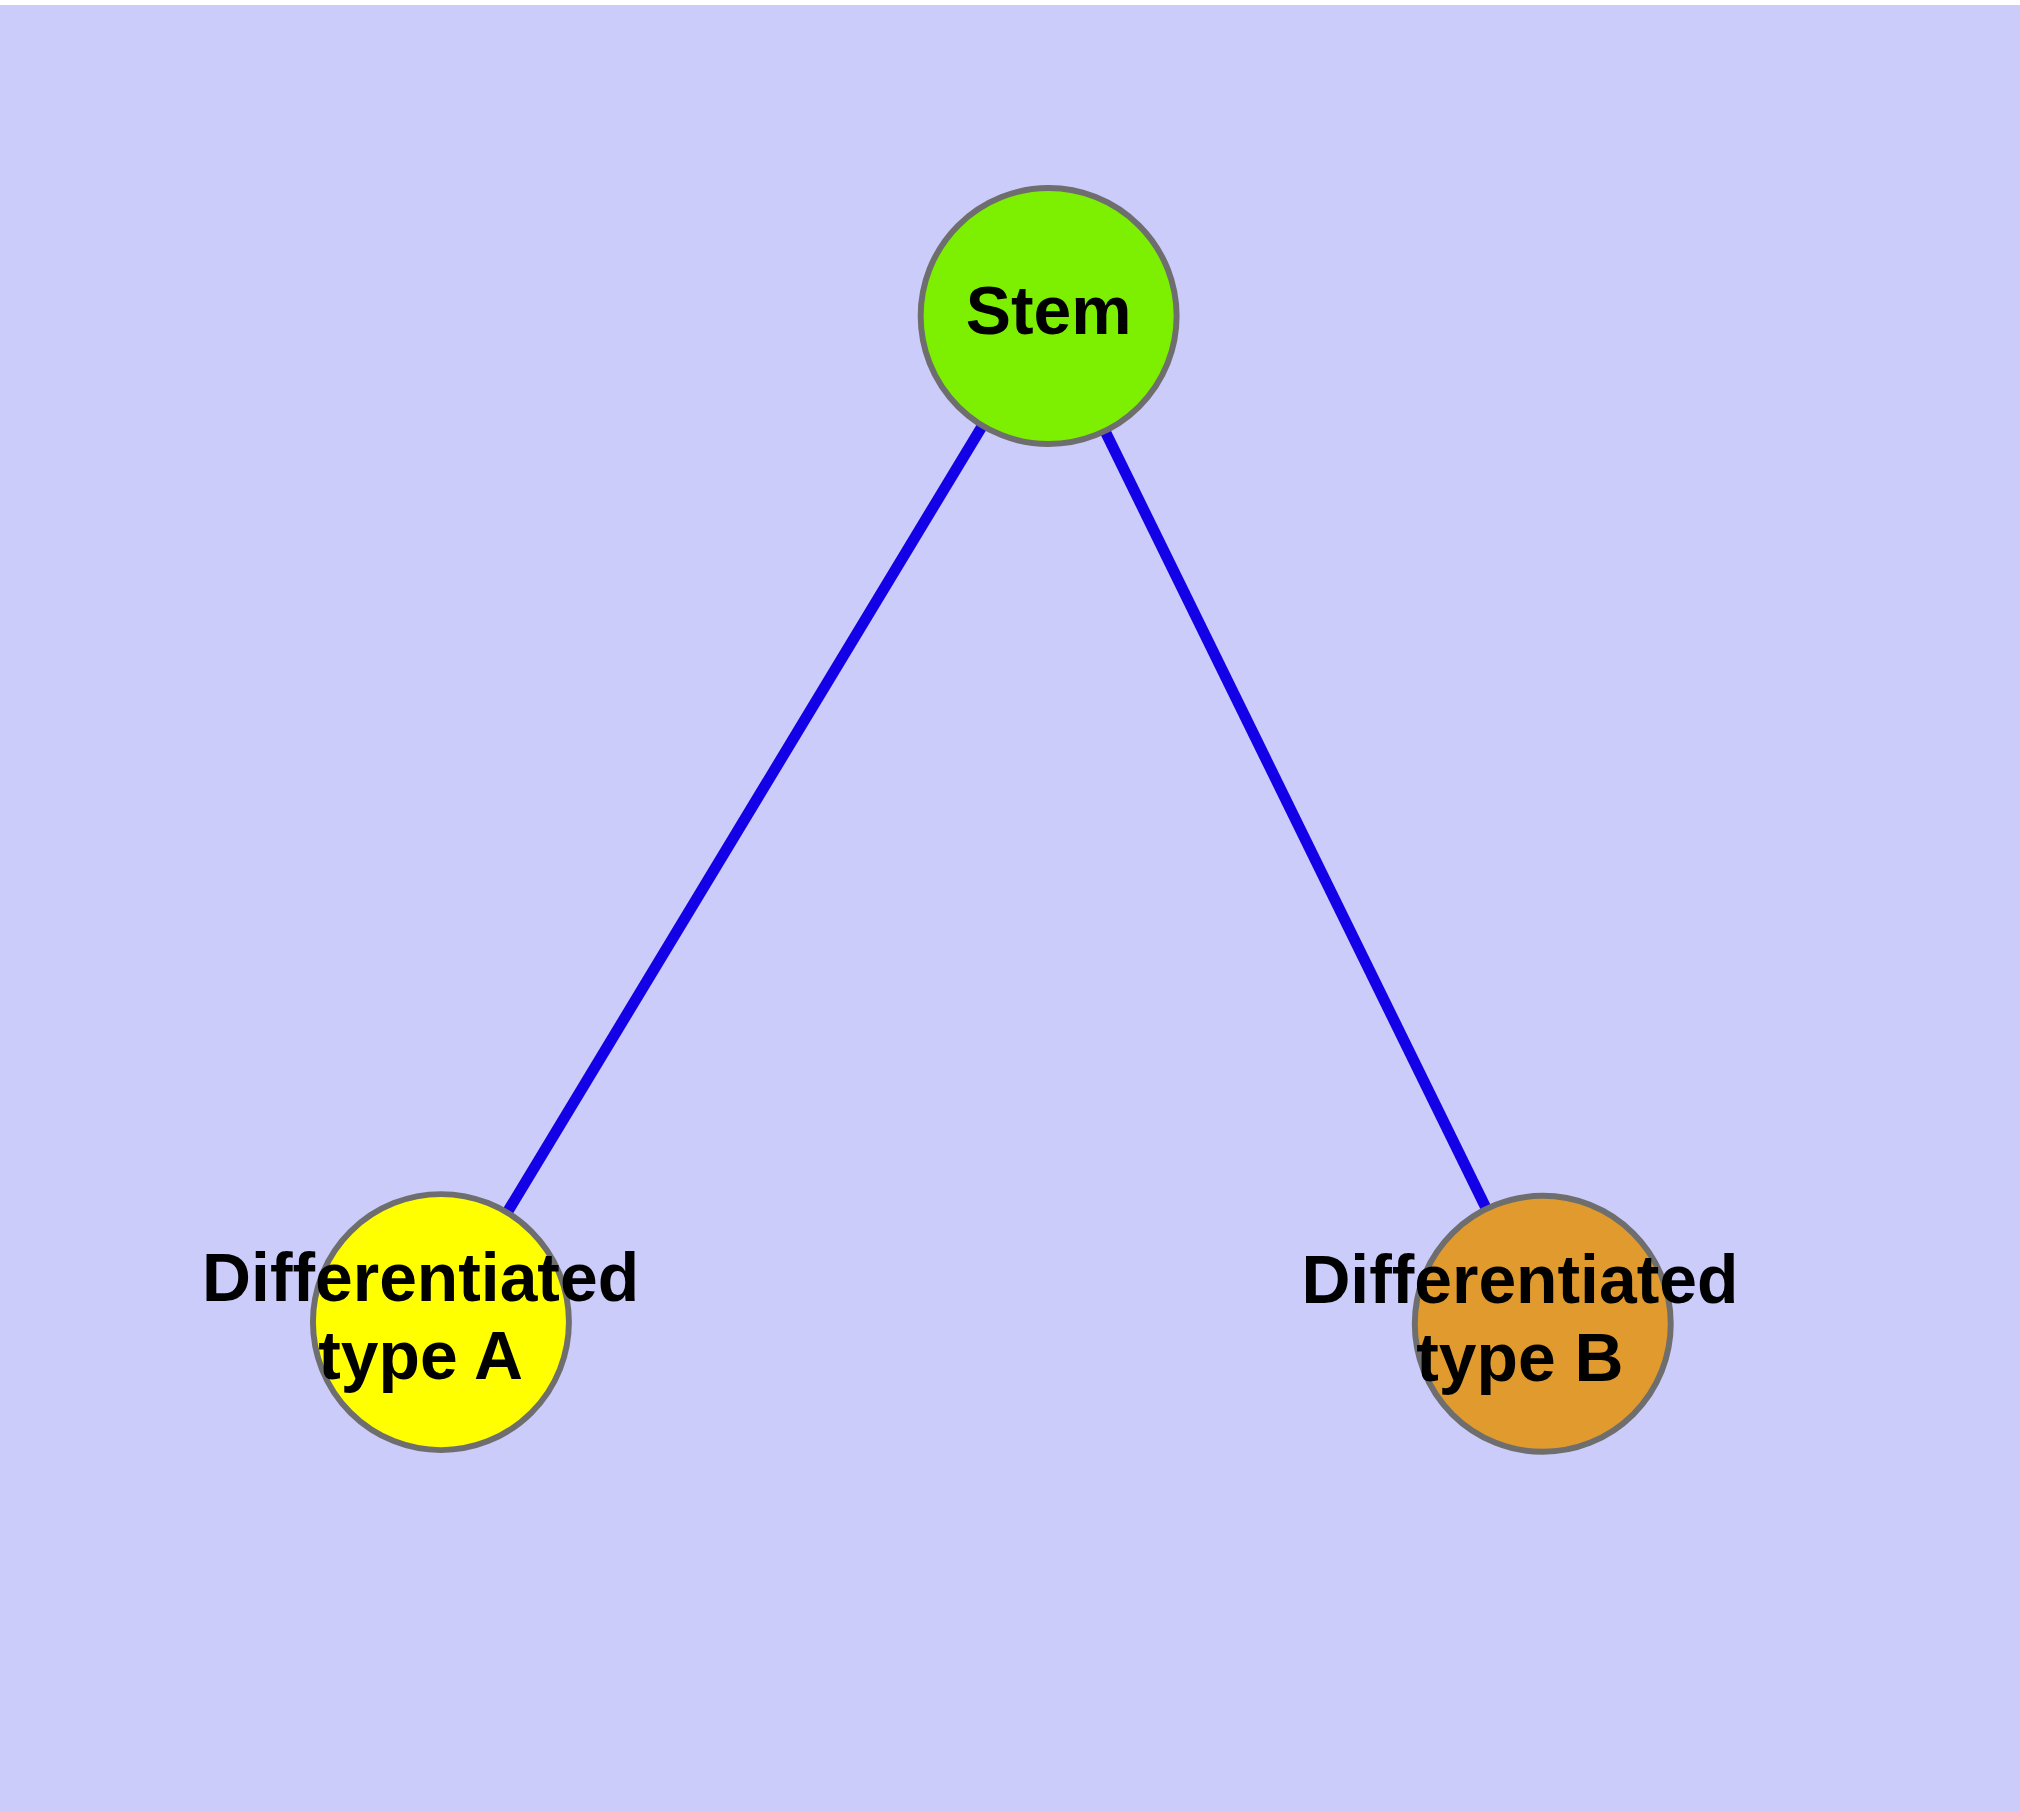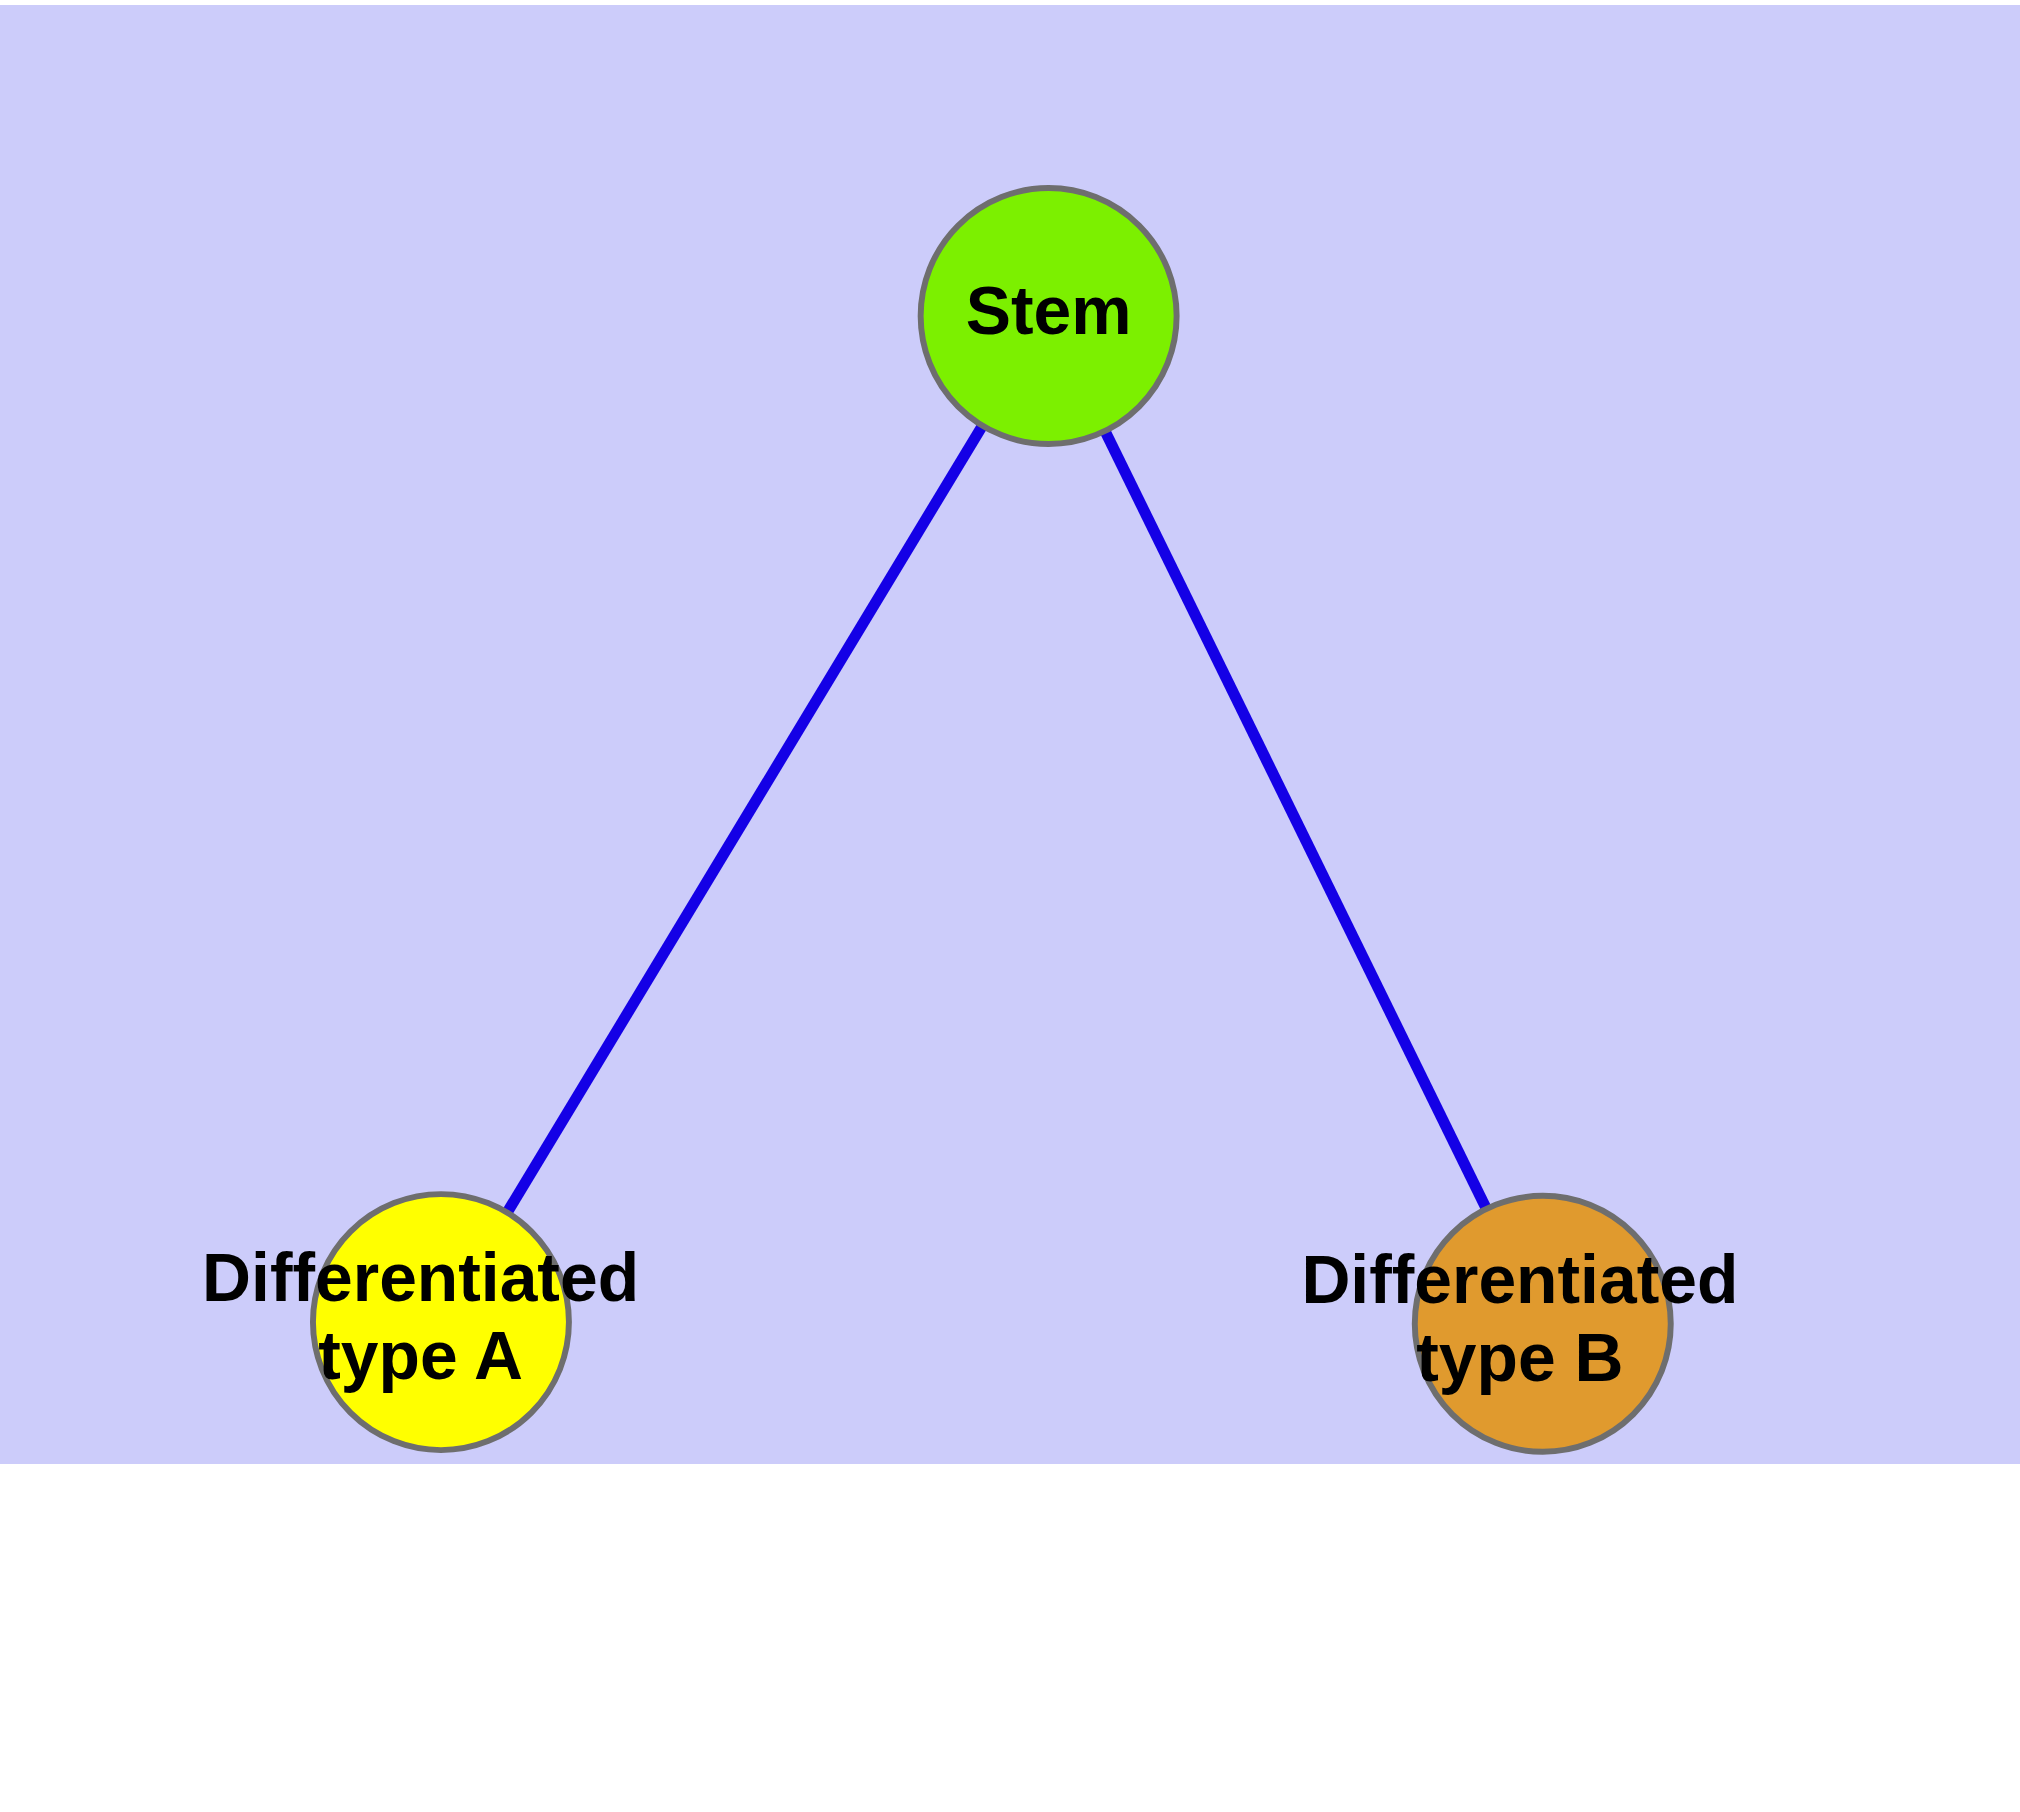--- a/index.html
+++ b/index.html
@@ -7,21 +7,21 @@
     margin: 0;
     padding: 0;
     background: #ffffff;
   }
   body {
     font-family: "Liberation Sans", sans-serif;
   }
   #canvas {
     position: relative;
     width: 2021px;
-    height: 1464px;
+    height: 1812px;
     overflow: hidden;
     background: #ffffff;
   }
   #graph-surface {
     position: absolute;
     left: 0;
     top: 5.1px;
     width: 2021px;
     height: 1807px;
     background: #ccccfa;

